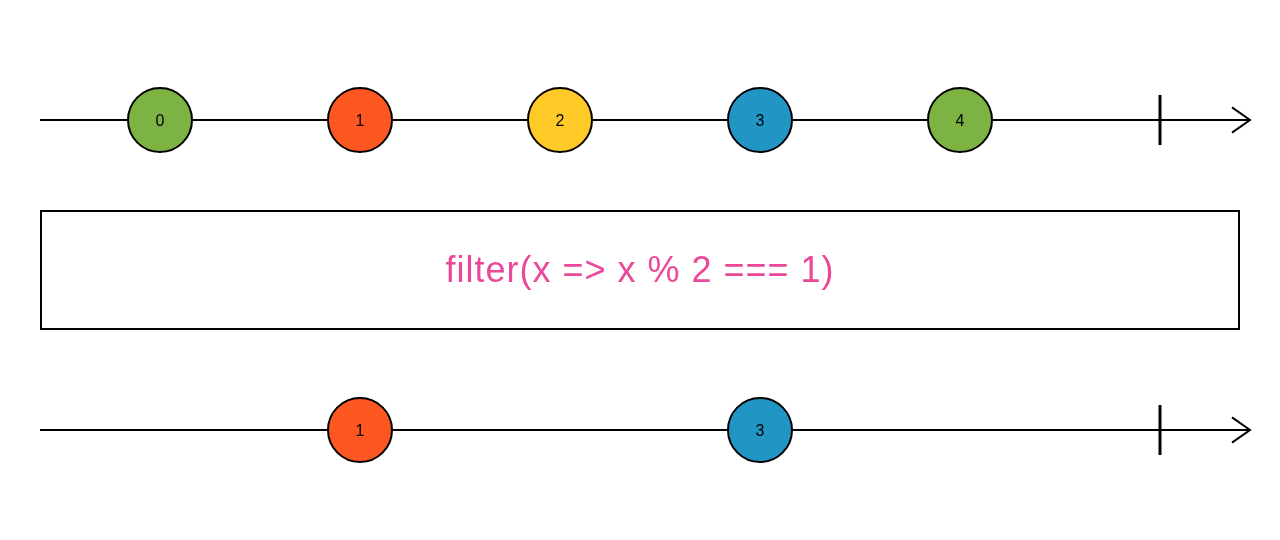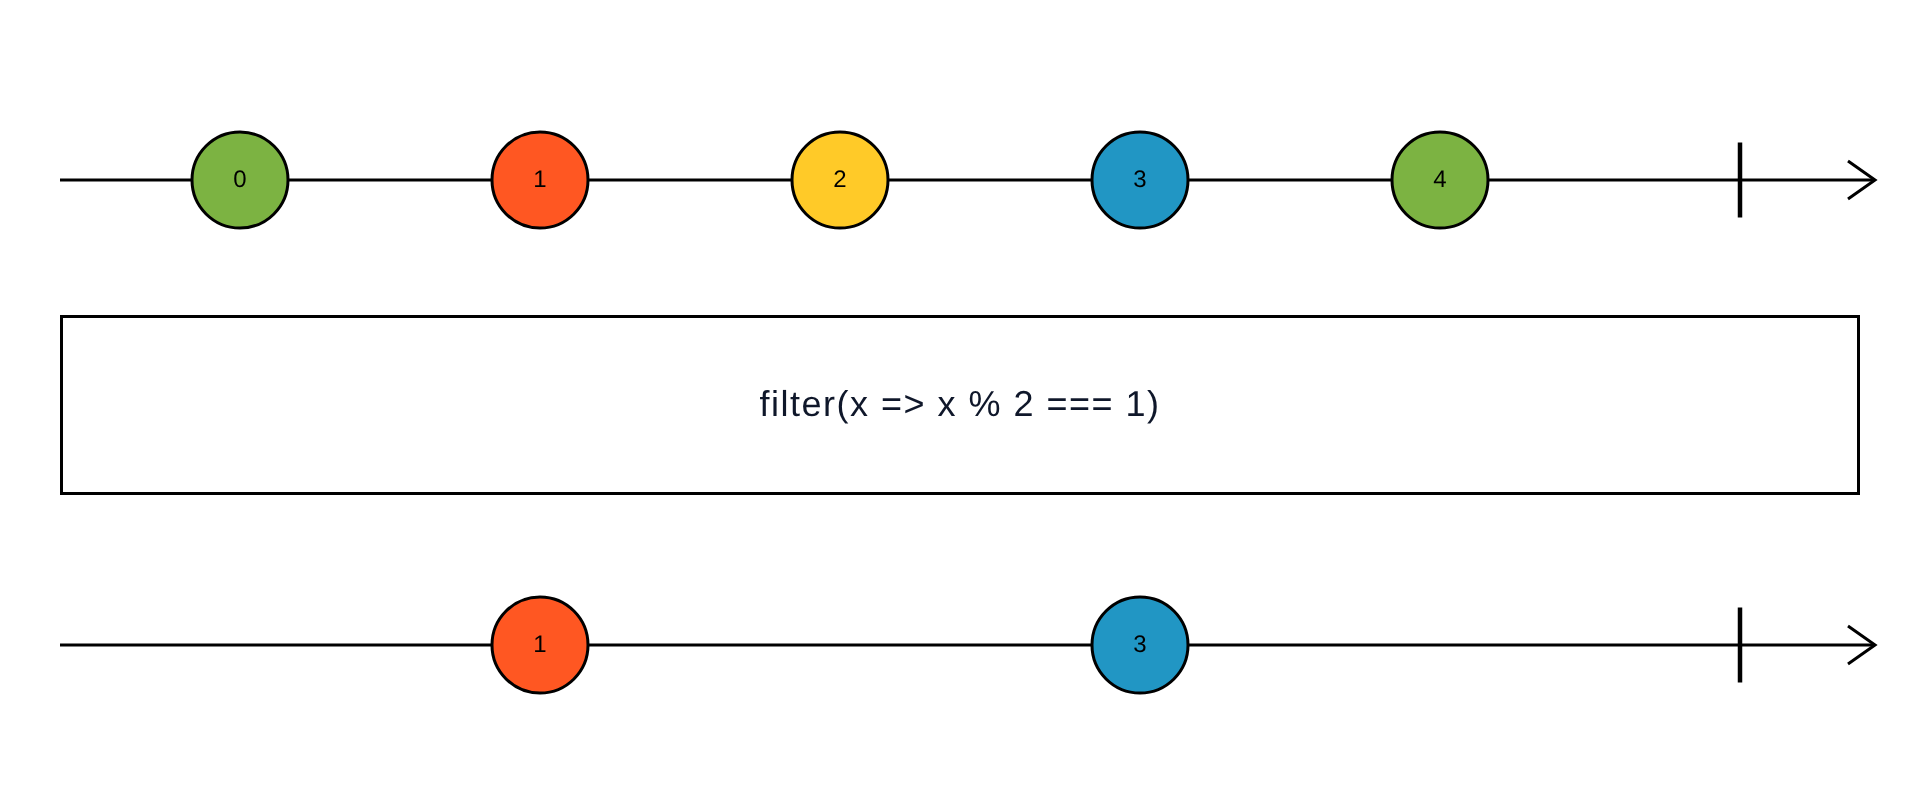--- a/index.html
+++ b/index.html
@@ -19,23 +19,23 @@
     }
     .operator-box {
       position: absolute;
       border: 2px solid #000;
       background: #fff;
       display: flex;
       align-items: center;
       justify-content: center;
     }
     .operator-label {
-      font-size: 24px;
+      font-size: 36px;
       letter-spacing: 1px;
-      color: #0f172a;
+      color: #ec4899;
     }
     .marble-label {
       font-family: Helvetica, Arial, sans-serif;
       font-size: 16px;
       text-anchor: middle;
       dominant-baseline: central;
     }
   </style>
 </head>
 <body>

